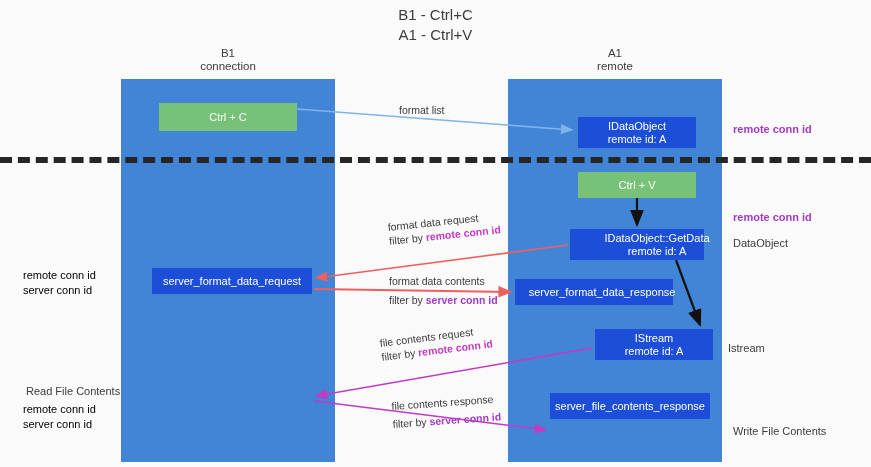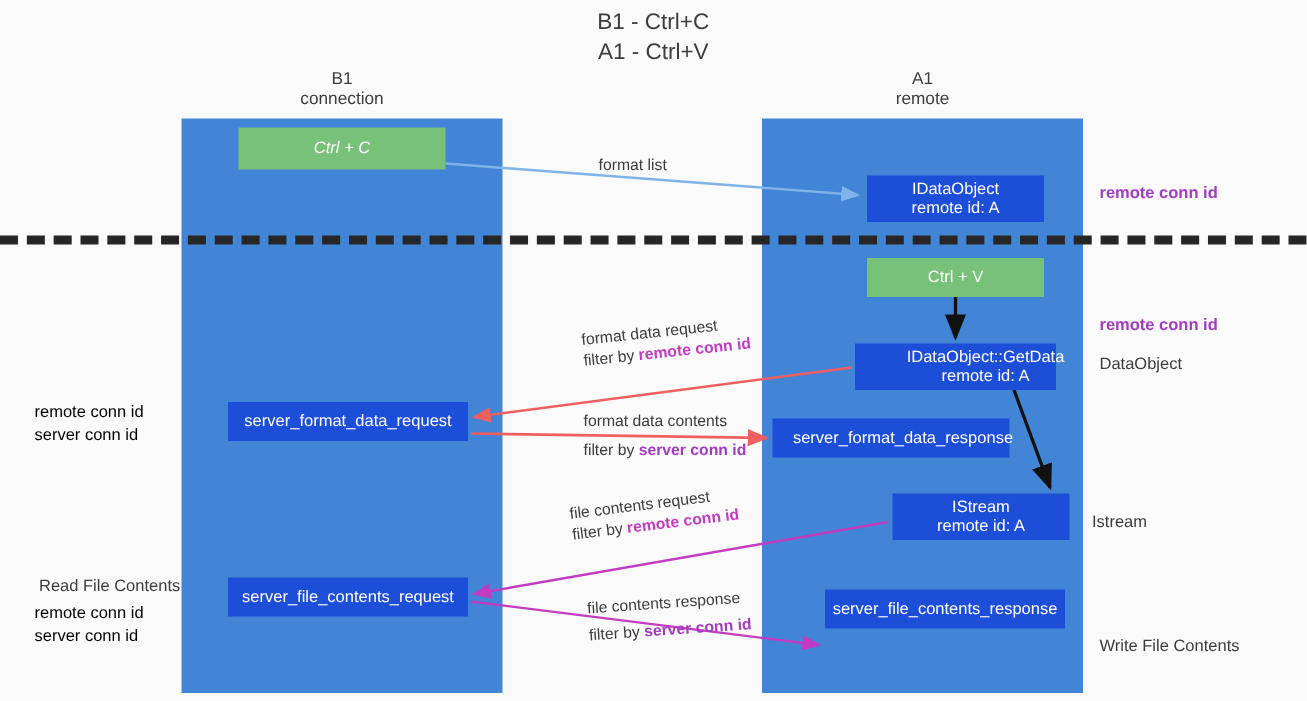--- a/index.html
+++ b/index.html
@@ -35,21 +35,21 @@
   
   .node{
     position:absolute;box-sizing:border-box;
     display:flex;flex-direction:column;align-items:center;justify-content:center;
     color:#ffffff;font-size:11px;line-height:13px;text-align:center;
   }
   .node.green{background:#77c278;}
   .node.orange{background:#1d4ed8;}
   .node span{display:block;}
 
-  #n-ctrlc{left:159px;top:85px;width:138px;height:28px;font-style:italic;}
+  #n-ctrlc{left:159px;top:103px;width:138px;height:28px;}
   #n-idataobject{left:578px;top:117px;width:118px;height:31px;}
   #n-ctrlv{left:578px;top:172px;width:118px;height:26px;}
   #n-getdata{left:570px;top:229px;width:134px;height:31px;padding-left:40px;}
   #n-sfdreq{left:152px;top:268px;width:160px;height:26px;}
   #n-sfdresp{left:515px;top:279px;width:158px;height:26px;padding-left:16px;}
   #n-istream{left:595px;top:329px;width:118px;height:31px;}
   #n-sfcreq{left:152px;top:385px;width:160px;height:26px;}
   #n-sfcresp{left:550px;top:393px;width:160px;height:26px;}
 
   
@@ -174,23 +174,20 @@
 
   <div class="node orange" id="n-sfdresp">
     <span>server_format_data_response</span>
   </div>
 
   <div class="node orange" id="n-istream">
     <span>IStream</span>
     <span>remote id: A</span>
   </div>
 
-  <div class="node orange" id="n-sfcreq">
-    <span>server_file_contents_request</span>
-  </div>
 
   <div class="node orange" id="n-sfcresp">
     <span>server_file_contents_response</span>
   </div>
 
   <div class="elabel" id="el-formatlist">
     <span>format list</span>
   </div>
 
   <div class="elabel" id="el-fdr">

